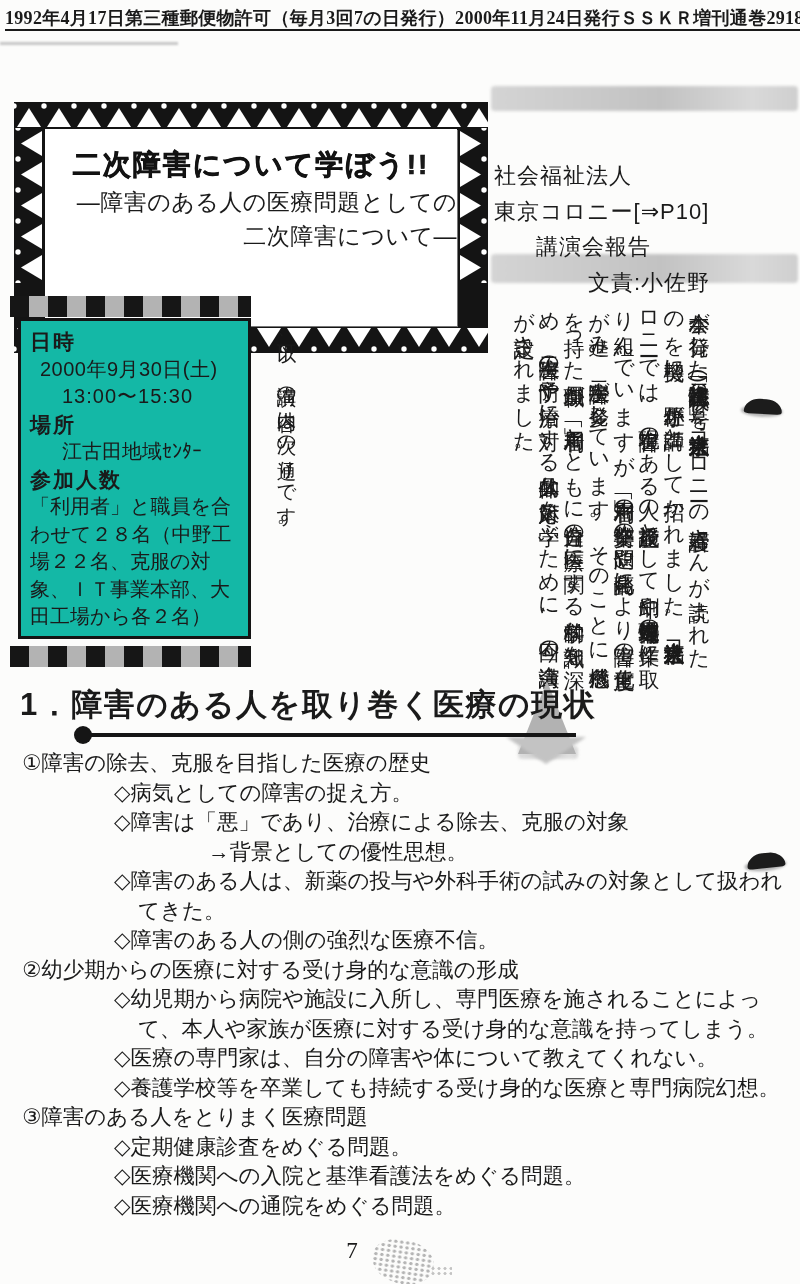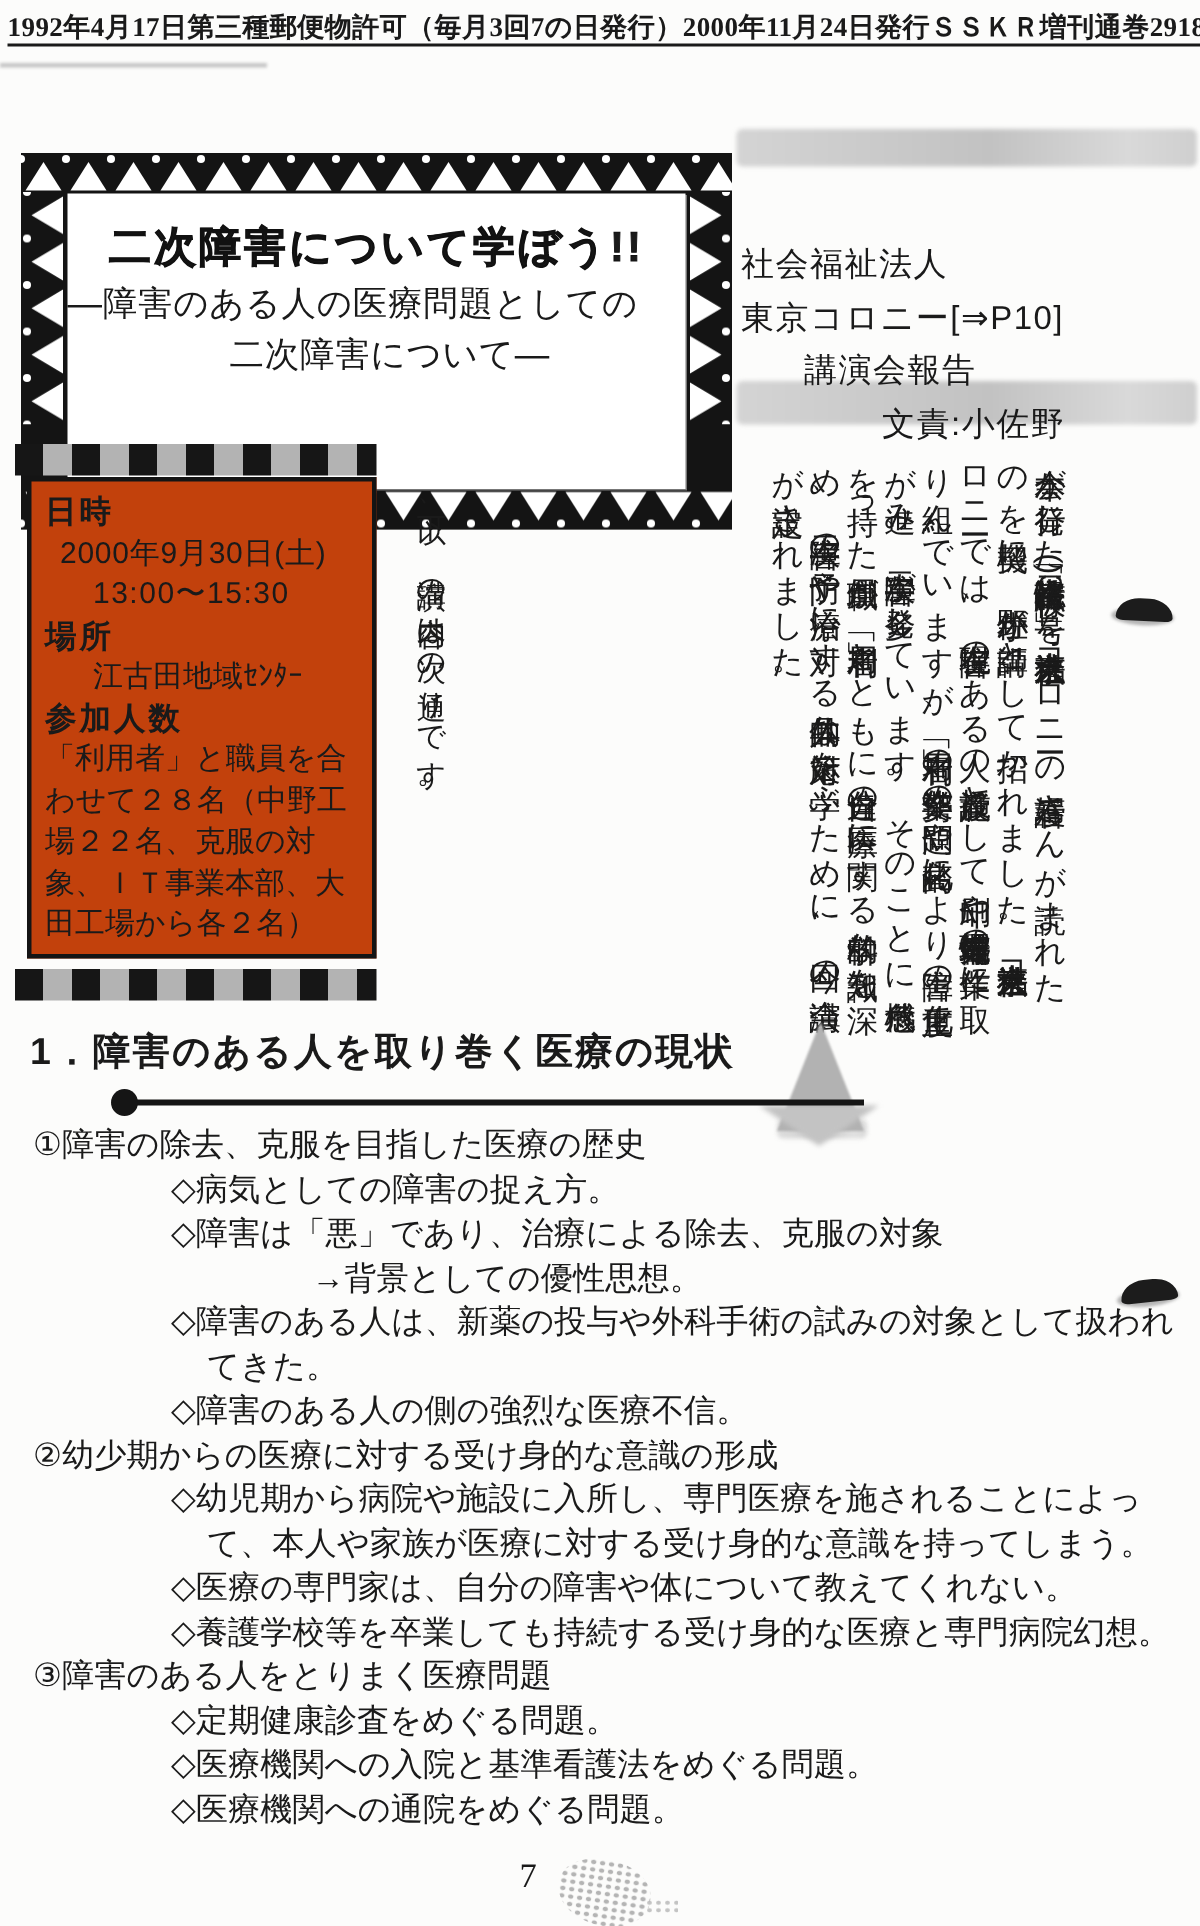--- a/index.html
+++ b/index.html
@@ -24,39 +24,39 @@
   .strip-top{left:0;top:0;}
   .strip-bottom{left:0;bottom:0;}
   .strip-left{left:0;top:26px;}
   .strip-right{right:0;top:26px;}
   .title-inner{
     position:absolute;left:31px;right:31px;top:27px;bottom:27px;
     background:#fff;box-shadow:1px 1px 0 #777;
   }
   .tb-title{margin-top:17px;text-align:center;font-size:28px;font-weight:900;
     letter-spacing:2px;-webkit-text-stroke:.6px #111;}
-  .tb-sub{text-align:left;font-size:23px;letter-spacing:.5px;line-height:37px;}
+  .tb-sub{text-align:right;font-size:23px;letter-spacing:.5px;line-height:37px;}
   .tb-sub2{padding-left:108px;line-height:30px;}
   
   .publisher{position:absolute;left:494px;top:110px;font-size:22px;line-height:35.5px;letter-spacing:1px;margin-top:48px;}
   .pub-report{padding-left:42px;}
   .pub-credit{padding-left:94px;}
   .smudge{position:absolute;border-radius:4px;filter:blur(1.4px);
     background:linear-gradient(90deg,#d4d4d4,#c2c2c2 55%,#d9d9d9 85%,#cfcfcf);}
   .smudge-top{left:491px;top:86px;width:307px;height:25px;}
   .smudge-mid{left:491px;top:254px;width:307px;height:29px;}
   .smudge-list{left:518px;top:746px;width:60px;height:13px;opacity:.8;}
   
   .checker{position:absolute;left:10px;width:241px;height:21px;
     background:repeating-linear-gradient(90deg,#161616 0 19px,#b3b3b3 19px 38px);}
   .checker-top{top:296px;}
   .checker-bottom{top:646px;}
   .event-box{
     position:absolute;left:18px;top:318px;width:233px;height:321px;
-    border:3px solid #141414;background:#c2410c;box-sizing:border-box;
+    border:3px solid #141414;background:#14b8a6;box-sizing:border-box;
     padding:7px 8px 0 9px;font-size:20px;line-height:27.5px;
   }
   .eb-label{font-weight:900;font-size:21px;letter-spacing:2px;}
   .eb-date{padding-left:10px;letter-spacing:.5px;}
   .eb-time{padding-left:32px;letter-spacing:1px;}
   .eb-place{padding-left:32px;}
   
   .vert{writing-mode:vertical-rl;text-orientation:mixed;}
   .v-lead{
     position:absolute;left:274px;top:328px;height:345px;
@@ -68,21 +68,21 @@
   }
   .crescent{position:absolute;width:38px;height:15px;}
   .crescent::after{content:"";position:absolute;left:-3px;top:6px;width:42px;height:12px;
     background:#b5b5b5;border-radius:50%;filter:blur(1px);}
   .crescent::before{content:"";position:absolute;inset:0;background:#1c1c1c;z-index:1;
     border-radius:19px 19px 6px 6px / 15px 15px 3px 3px;}
   .crescent-1{left:744px;top:399px;transform:rotate(3deg);}
   .crescent-2{left:747px;top:853px;transform:rotate(-6deg);}
   
   .section-heading{
-    position:absolute;left:20px;top:684px;font-size:25px;font-weight:bold;
+    position:absolute;left:20px;top:684px;font-size:31px;font-weight:bold;
     letter-spacing:1.5px;white-space:nowrap;z-index:3;
   }
   .tri-main{position:absolute;left:518px;top:681px;width:0;height:0;z-index:1;
     border-left:29px solid transparent;border-right:29px solid transparent;
     border-bottom:73px solid #b2b2b2;filter:blur(.7px);}
   .tri-reflect{position:absolute;left:506px;top:737px;width:0;height:0;z-index:1;
     border-left:40px solid transparent;border-right:40px solid transparent;
     border-top:27px solid #c3c3c3;filter:blur(1.8px);}
   .heading-rule{position:absolute;left:90px;top:733px;width:486px;height:3.5px;
     background:#151515;z-index:2;}

